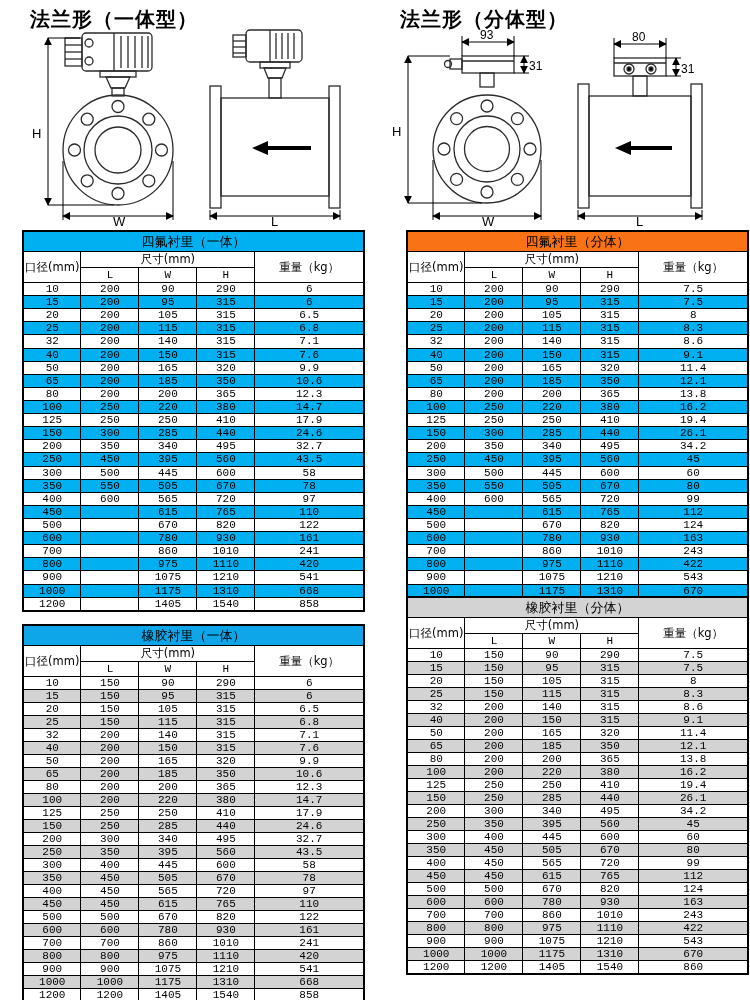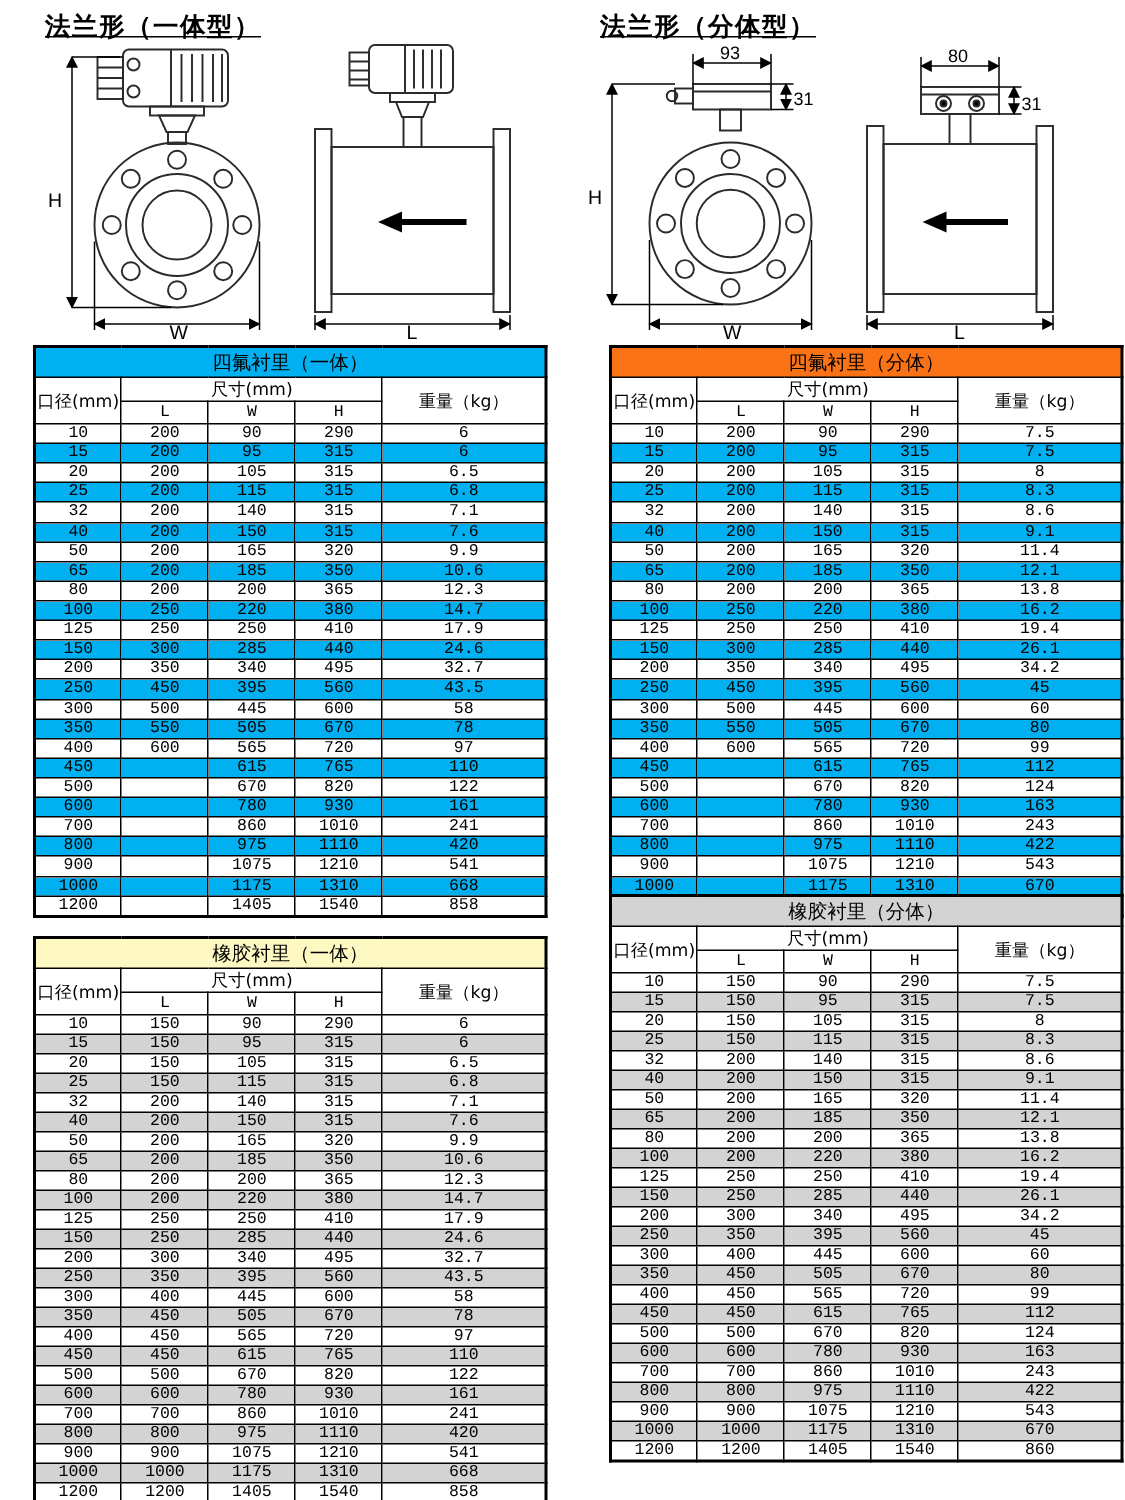--- a/index.html
+++ b/index.html
@@ -1,22 +1,22 @@
 <!DOCTYPE html>
 <html><head>
 <meta charset="utf-8">
 <style>
   html,body{margin:0;padding:0;}
   body{
     width:750px;height:1000px;position:relative;background:#ffffff;
     font-family:"Liberation Sans", sans-serif;color:#000;
   }
   .section-title{
-    position:absolute;top:6px;font-size:17px;font-weight:bold;
-    font-family:"DejaVu Sans", sans-serif;letter-spacing:1px;text-decoration:underline;
+    position:absolute;top:6px;font-size:20px;font-weight:bold;
+    font-family:"DejaVu Sans", sans-serif;letter-spacing:1px;
   }
   #title-left{left:30px;}
   #title-right{left:400px;}
 
   .diagram{position:absolute;top:28px;width:355px;height:198px;}
   #diagram-integrated{left:18px;}
   #diagram-split{left:382px;}
 
   .tbl-wrap{position:absolute;width:343px;}
   #tbl0{left:22px;top:230px;height:382px;}
@@ -648,21 +648,21 @@
   <table class="spec-table">
       <colgroup>
         <col style="width:17%">
         <col style="width:17%">
         <col style="width:17%">
         <col style="width:17%">
         <col style="width:32%">
       </colgroup>
       <tbody>
         <tr>
-          <th colspan="5" class="title-cell" style="background:#fef9c3">橡胶衬里（一体）</th>
+          <th colspan="5" class="title-cell" style="background:#0ea5e9">橡胶衬里（一体）</th>
         </tr>
         <tr>
           <th rowspan="2" class="hd">口径(mm)</th>
           <th colspan="3" class="hd">尺寸(mm)</th>
           <th rowspan="2" class="hd">重量（kg）</th>
         </tr>
         <tr>
           <th class="hd2">L</th>
           <th class="hd2">W</th>
           <th class="hd2">H</th>

